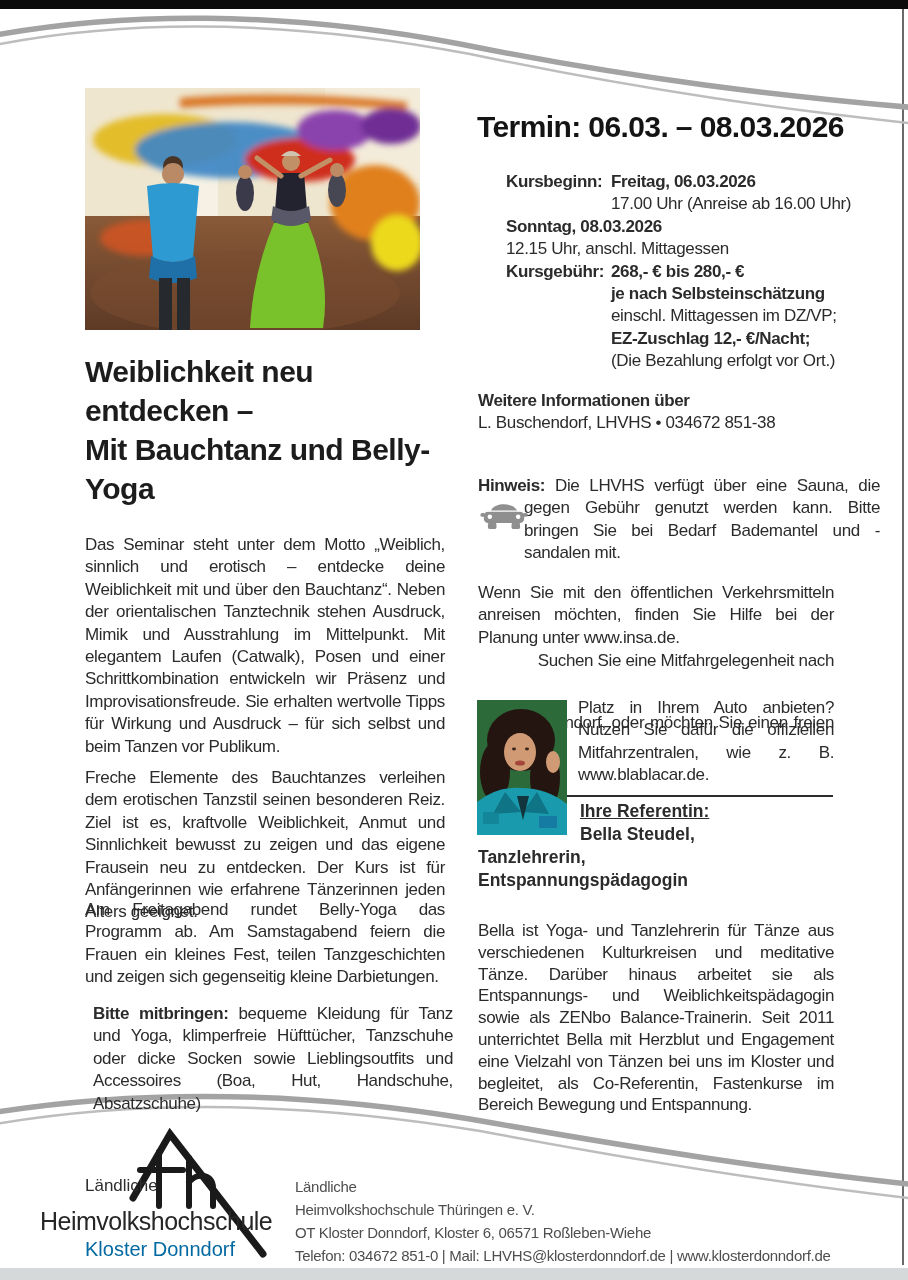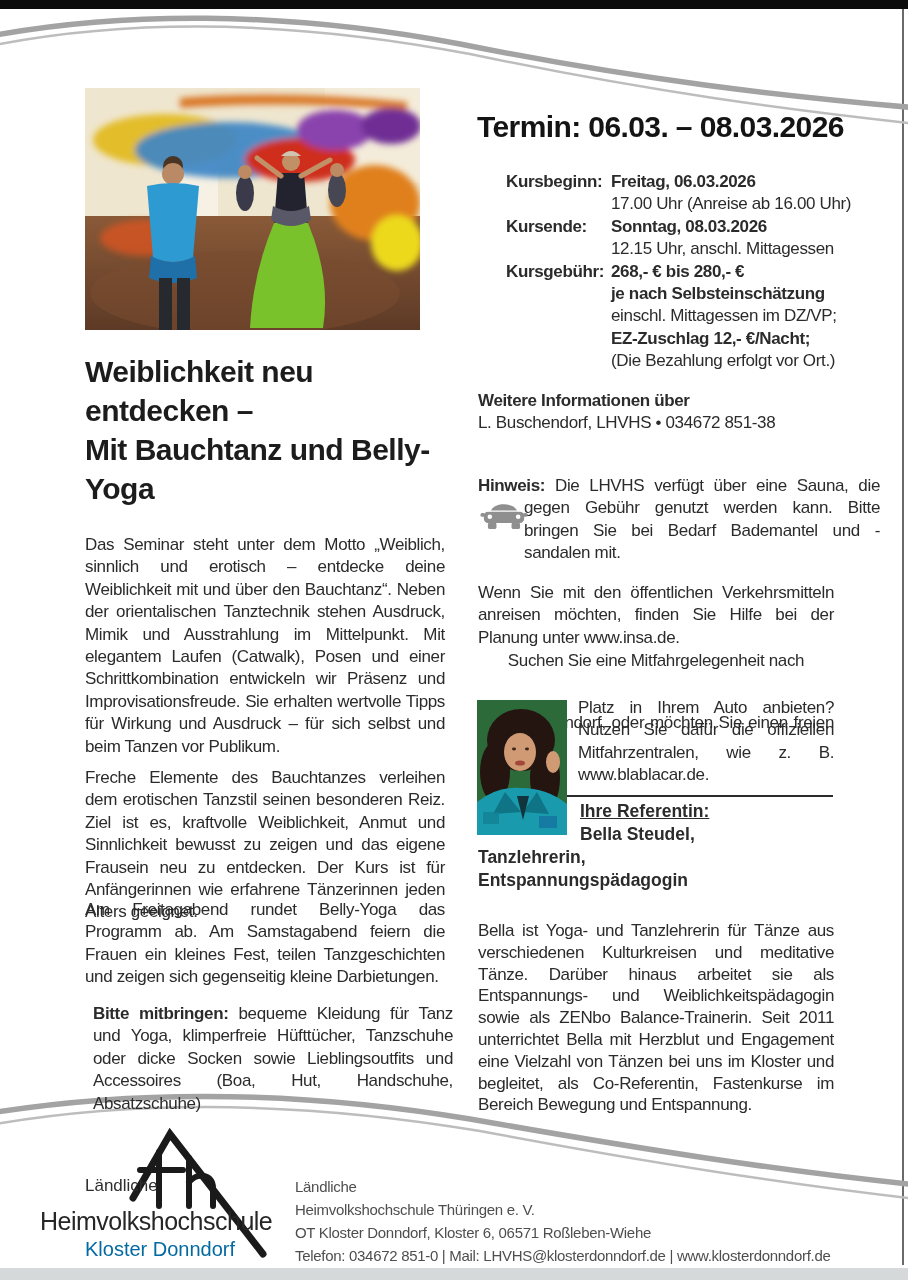--- a/index.html
+++ b/index.html
@@ -27,21 +27,21 @@
 
   .course-grid { left:478px; top:171px; width:360px;margin-left:28px; }
   .crow { display:grid; grid-template-columns:105px 1fr; }
   .clabel { font-weight:bold; font-size:17px; line-height:22.4px; letter-spacing:-0.35px; }
   .cval  { font-size:17px; line-height:22.4px; letter-spacing:-0.35px; }
 
   .more-info { left:478px; top:390px; }
   .hinweis { left:478px; top:458px; padding-left:46px; text-indent:-46px; }
   .car-icon { left:480px; top:497px; }
   .pubtrans { left:478px; top:565px; }
-  .ride1 { left:478px; top:650px; text-align:center; }
+  .ride1 { left:478px; top:650px; text-align:right; }
   .ride2 { left:478px; top:712px; text-align:justify; text-align-last:justify; }
   .ride-rest { left:578px; top:680px; width:256px; }
   .portrait { left:477px; top:700px; }
   .ref-divider { left:567px; top:795px; width:266px; border-top:2px solid #2b2b2b; height:0; }
   .ref-head { left:580px; top:801px; font-size:17.5px; }
   .ref-name { left:580px; top:824px; font-size:17.5px; }
   .ref-role1 { left:478px; top:847px; font-size:17.5px; }
   .ref-role2 { left:478px; top:870px; font-size:17.5px; }
   .bio { left:478px; top:903px; line-height:21.8px; }
 
@@ -142,21 +142,20 @@
 
   <div class="abs course-grid">
     <div class="crow">
       <div class="clabel">Kursbeginn:</div>
       <div class="cval">
         <div class="bold nowrap">Freitag, 06.03.2026</div>
         <div class="nowrap">17.00 Uhr (Anreise ab 16.00 Uhr)</div>
       </div>
     </div>
     <div class="crow">
-      <div class="clabel">Kursende:</div>
       <div class="cval">
         <div class="bold nowrap">Sonntag, 08.03.2026</div>
         <div class="nowrap">12.15 Uhr, anschl. Mittagessen</div>
       </div>
     </div>
     <div class="crow">
       <div class="clabel">Kursgebühr:</div>
       <div class="cval">
         <div class="bold nowrap">268,- € bis 280,- €</div>
         <div class="bold nowrap">je nach Selbsteinschätzung</div>

